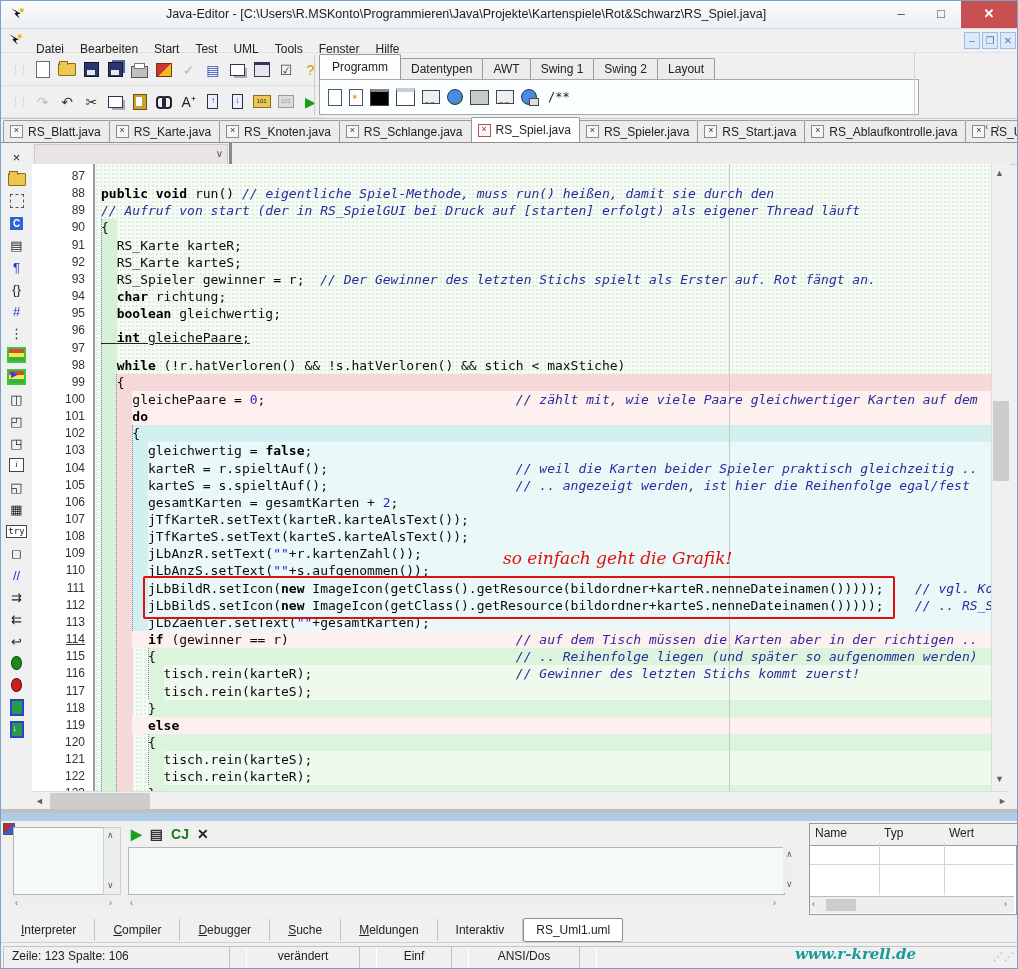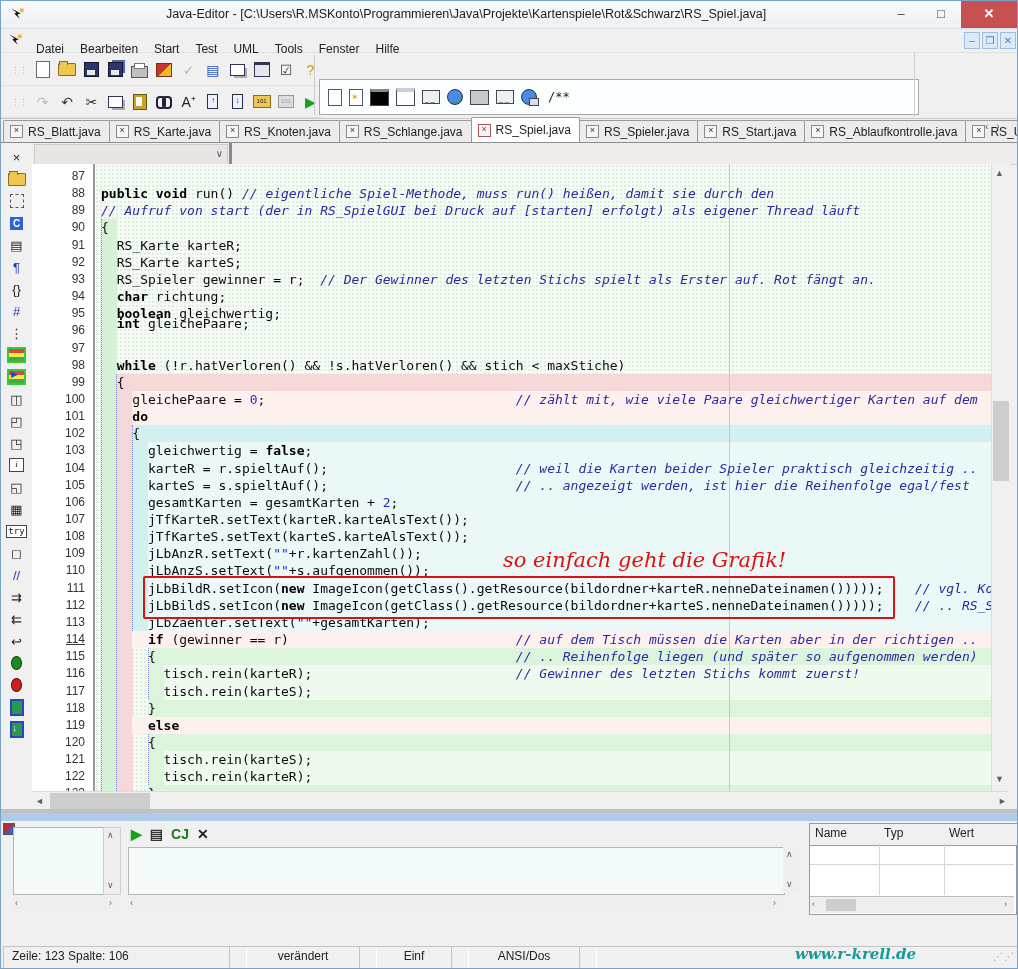--- a/index.html
+++ b/index.html
@@ -76,21 +76,21 @@
   .blk{position:absolute;}
   .cl{position:absolute;left:6px;white-space:pre;font-family:"DejaVu Sans Mono","Liberation Mono",monospace;
       font-size:13px;height:17.15px;line-height:17.15px;}
   .seg-code{color:#0a0a0a;}
   .seg-kw{color:#000;font-weight:bold;}
   .seg-com{color:var(--comment);font-style:italic;}
   .seg-lit{color:var(--literal);}
   #margin-line{position:absolute;left:634px;top:0;width:1px;height:627px;background:#c8c8c8;}
   #red-box{position:absolute;left:48px;top:412px;width:748px;height:39px;border:2px solid var(--mark);border-radius:2px;}
   #annotation{position:absolute;left:408px;top:384px;font-family:"DejaVu Serif",serif;font-style:italic;
-              font-size:21px;color:var(--mark);white-space:nowrap;}
+              font-size:17px;color:var(--mark);white-space:nowrap;}
 
   .sb{background:#f0f0f0;}
   .sb-btn{position:absolute;color:#606060;font-size:9px;text-align:center;}
   #vscroll{position:absolute;left:990px;top:21px;width:18px;height:627px;background:#f0f0f0;border-left:1px solid #dcdcdc;}
   #vthumb{position:absolute;left:1px;top:237px;width:16px;height:80px;background:#cdcdcd;}
   #hscroll{position:absolute;left:31px;top:648px;width:977px;height:18px;background:#f0f0f0;border-top:1px solid #dcdcdc;}
   #hthumb{position:absolute;left:18px;top:1px;width:100px;height:16px;background:#cdcdcd;}
 
   
   #splitter1{left:0;top:808px;width:1016px;height:4px;background:#c0c0c0;}
@@ -272,20 +272,28 @@
         <span class="tbi">
           <span class="k k-bin1">101</span>
         </span>
         <span class="tbi">
           <span class="k k-bin2">101</span>
         </span>
         <span class="tbi" style="color: rgb(24, 160, 24);">▶</span>
       </div>
     <div style="position:absolute;left:313px;top:2px;width:1px;height:60px;background:#cccccc"></div>
     <div id="tab-zone">
+      <div class="ptabs" id="ptabs">
+          <div class="ptab active">Programm</div>
+          <div class="ptab">Datentypen</div>
+          <div class="ptab">AWT</div>
+          <div class="ptab">Swing 1</div>
+          <div class="ptab">Swing 2</div>
+          <div class="ptab">Layout</div>
+        </div>
       <div id="palette">
         <span id="palette-icons" style="display:flex;gap:7px;align-items:center">
             <span class="k pal-page"></span>
             <span class="k pal-pagestar"></span>
             <span class="k pal-console"></span>
             <span class="k pal-frame"></span>
             <span class="k pal-dialog"></span>
             <span class="k pal-globe"></span>
             <span class="k pal-panel"></span>
             <span class="k pal-dialog"></span>
@@ -460,21 +468,21 @@
       <div id="code-lines">
           <div class="cl" style="top: 4px;"></div>
           <div class="cl" style="top: 21.15px;"><span class="seg-kw">public</span><span class="seg-code"> </span><span class="seg-kw">void</span><span class="seg-code"> run() </span><span class="seg-com">// eigentliche Spiel-Methode, muss run() heißen, damit sie durch den</span></div>
           <div class="cl" style="top: 38.3px;"><span class="seg-com">// Aufruf von start (der in RS_SpielGUI bei Druck auf [starten] erfolgt) als eigener Thread läuft</span></div>
           <div class="cl" style="top: 55.45px;"><span class="seg-code">{</span></div>
           <div class="cl" style="top: 72.6px;"><span class="seg-code">  RS_Karte karteR;</span></div>
           <div class="cl" style="top: 89.75px;"><span class="seg-code">  RS_Karte karteS;</span></div>
           <div class="cl" style="top: 106.9px;"><span class="seg-code">  RS_Spieler gewinner = r;  </span><span class="seg-com">// Der Gewinner des letzten Stichs spielt als Erster auf. Rot fängt an.</span></div>
           <div class="cl" style="top: 124.05px;"><span class="seg-code">  </span><span class="seg-kw">char</span><span class="seg-code"> richtung;</span></div>
           <div class="cl" style="top: 141.2px;"><span class="seg-code">  </span><span class="seg-kw">boolean</span><span class="seg-code"> gleichwertig;</span></div>
-          <div class="cl" style="top: 151px;"><span class="seg-code">  </span><span class="seg-kw">int</span><span class="seg-code"> gleichePaare;</span></div>
+          <div class="cl" style="top: 165px; text-decoration: underline;"><span class="seg-code">  </span><span class="seg-kw">int</span><span class="seg-code"> gleichePaare;</span></div>
           <div class="cl" style="top: 175.5px;"></div>
           <div class="cl" style="top: 192.65px;"><span class="seg-code">  </span><span class="seg-kw">while</span><span class="seg-code"> (!r.hatVerloren() &amp;&amp; !s.hatVerloren() &amp;&amp; stich &lt; maxStiche)</span></div>
           <div class="cl" style="top: 209.8px;"><span class="seg-code">  {</span></div>
           <div class="cl" style="top: 226.95px;"><span class="seg-code">    gleichePaare = </span><span class="seg-lit">0</span><span class="seg-code">;                                </span><span class="seg-com">// zählt mit, wie viele Paare gleichwertiger Karten auf dem</span></div>
           <div class="cl" style="top: 244.1px;"><span class="seg-code">    </span><span class="seg-kw">do</span></div>
           <div class="cl" style="top: 261.25px;"><span class="seg-code">    {</span></div>
           <div class="cl" style="top: 278.4px;"><span class="seg-code">      gleichwertig = </span><span class="seg-kw">false</span><span class="seg-code">;</span></div>
           <div class="cl" style="top: 295.55px;"><span class="seg-code">      karteR = r.spieltAuf();                        </span><span class="seg-com">// weil die Karten beider Spieler praktisch gleichzeitig ..</span></div>
           <div class="cl" style="top: 312.7px;"><span class="seg-code">      karteS = s.spieltAuf();                        </span><span class="seg-com">// .. angezeigt werden, ist hier die Reihenfolge egal/fest</span></div>
           <div class="cl" style="top: 329.85px;"><span class="seg-code">      gesamtKarten = gesamtKarten + </span><span class="seg-lit">2</span><span class="seg-code">;</span></div>
@@ -550,20 +558,29 @@
       <div class="wcol" style="left:134px"></div>
       <div id="wrow"></div>
       <div id="w-hscroll">
         <div class="sb-btn" style="left:2px;top:2px">‹</div>
         <div id="w-hthumb"></div>
         <div class="sb-btn" style="left:194px;top:2px">›</div>
       </div>
     </div>
   </div>
 
+  <div id="bottomtabs" class="abs">
+      <div class="btab"><u>I</u>nterpreter</div>
+      <div class="btab"><u>C</u>ompiler</div>
+      <div class="btab"><u>D</u>ebugger</div>
+      <div class="btab"><u>S</u>uche</div>
+      <div class="btab"><u>M</u>eldungen</div>
+      <div class="btab">Interaktiv</div>
+      <div class="btab active">RS_Uml1.uml</div>
+    </div>
 
   <div id="statusbar" class="abs">
     <div id="sc1" class="scell">Zeile: 123 Spalte: 106</div>
     <div id="sc2" class="scell">verändert</div>
     <div id="sc3" class="scell">Einf</div>
     <div id="sc4" class="scell">ANSI/Dos</div>
     <div id="sc5" class="scell"></div>
     <div id="watermark">www.r-krell.de</div>
     <div id="grip">⋰⋰</div>
   </div>

